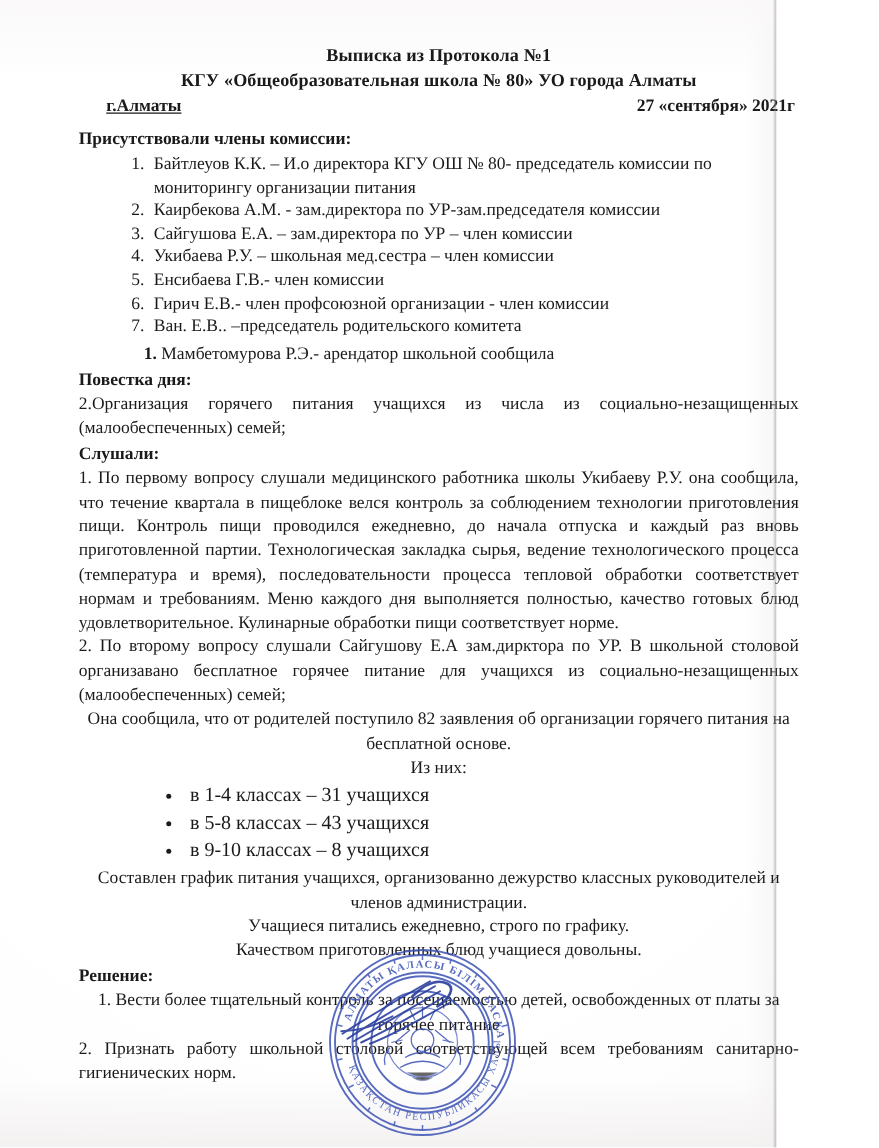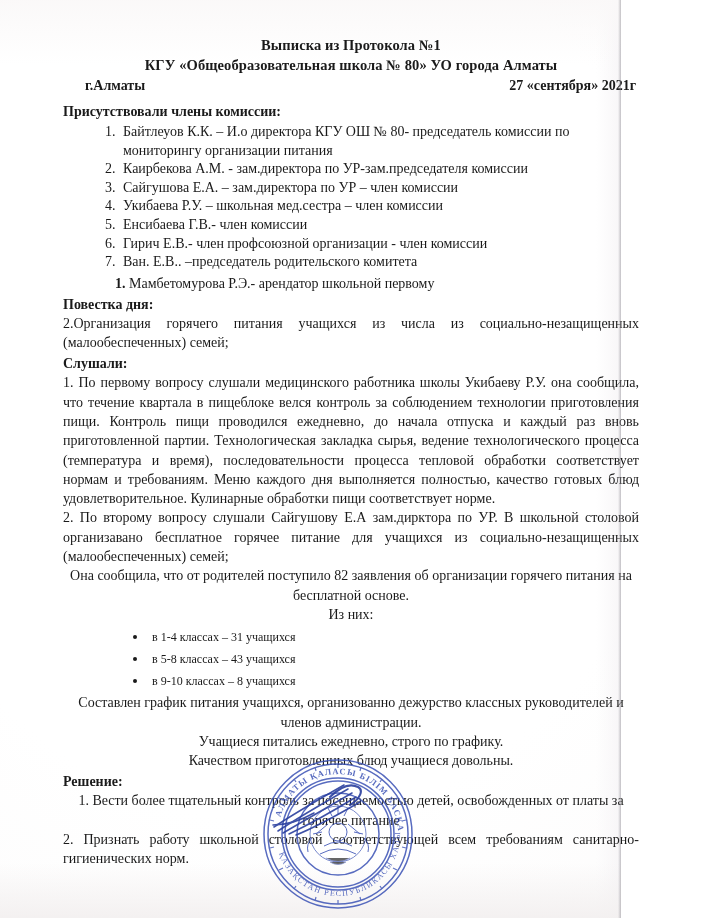--- a/index.html
+++ b/index.html
@@ -59,21 +59,21 @@
   .hdr.l2 { margin-top: 3px; }
   .hdr.l3 { margin-top: 2px; }
 
   .cityline {
     position: relative;
     height: 19px;
     margin-top: 4px;
     font-weight: bold;
     font-size: 14px;
   }
-  .cityline .city { position: absolute; left: 22px; top: 0; }
+  .cityline .city { position: absolute; left: 22px; top: 0; text-decoration: underline; }
   .cityline .date { position: absolute; right: 3px; top: 0; }
 
   .sec-title {
     font-weight: bold;
     font-size: 14px;
     line-height: 19px;
     margin-top: 5px;
   }
   .sec-title.tight { margin-top: 2px; }
 
@@ -105,21 +105,21 @@
     line-height: 19.3px;
     text-align: justify;
     text-justify: inter-word;
   }
   p.body.nj { text-align: center; }
 
   
   ul.classes {
     margin: 2px 0 1px 0;
     padding: 0 0 0 70px;
-    font-size: 12px;
+    font-size: 16px;
     line-height: 22px;
     list-style: none;
   }
   ul.classes li {
     position: relative;
     padding-left: 19px;
   }
   ul.classes li::before {
     content: "";
     position: absolute;
@@ -170,21 +170,21 @@
     <ol class="members">
       <li>Байтлеуов К.К. – И.о директора КГУ ОШ № 80- председатель комиссии по мониторингу организации питания</li>
       <li>Каирбекова А.М. - зам.директора по УР-зам.председателя комиссии</li>
       <li>Сайгушова Е.А. – зам.директора по УР – член комиссии</li>
       <li>Укибаева Р.У. – школьная мед.сестра – член комиссии</li>
       <li>Енсибаева Г.В.- член комиссии</li>
       <li>Гирич Е.В.- член профсоюзной организации -  член комиссии</li>
       <li>Ван. Е.В.. –председатель родительского комитета</li>
     </ol>
 
-    <div class="invited-item"><b>1.</b><span> Мамбетомурова Р.Э.- арендатор школьной первому</span></div>
+    <div class="invited-item"><b>1.</b><span> Мамбетомурова Р.Э.- арендатор школьной сообщила</span></div>
 
     <div class="sec-title tight">Повестка дня:</div>
     <p class="body">2.Организация горячего питания учащихся из числа из социально-незащищенных (малообеспеченных) семей;</p>
 
     <div class="sec-title tight">Слушали:</div>
     <p class="body">1. По первому вопросу слушали медицинского работника школы Укибаеву Р.У. она сообщила, что течение квартала в пищеблоке велся контроль за соблюдением технологии приготовления пищи. Контроль пищи проводился ежедневно, до начала отпуска и каждый раз вновь приготовленной партии. Технологическая закладка сырья, ведение технологического процесса (температура и время), последовательности процесса тепловой обработки соответствует нормам и требованиям. Меню каждого дня выполняется полностью, качество готовых блюд удовлетворительное. Кулинарные обработки пищи соответствует норме.</p>
     <p class="body">2. По второму вопросу слушали Сайгушову Е.А зам.дирктора по УР. В  школьной столовой организавано бесплатное горячее питание для учащихся из социально-незащищенных (малообеспеченных) семей;</p>
     <p class="body nj"> Она сообщила, что от родителей поступило 82 заявления об организации горячего питания на бесплатной основе.</p>
     <p class="body nj">Из них:</p>
 

